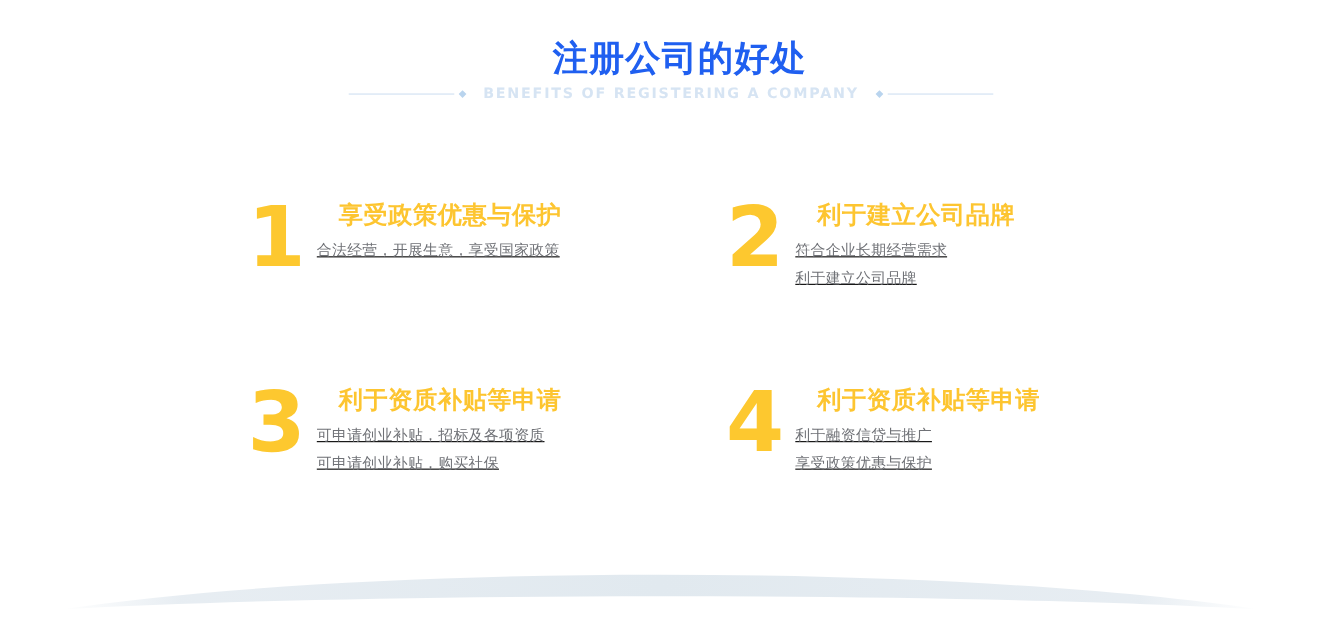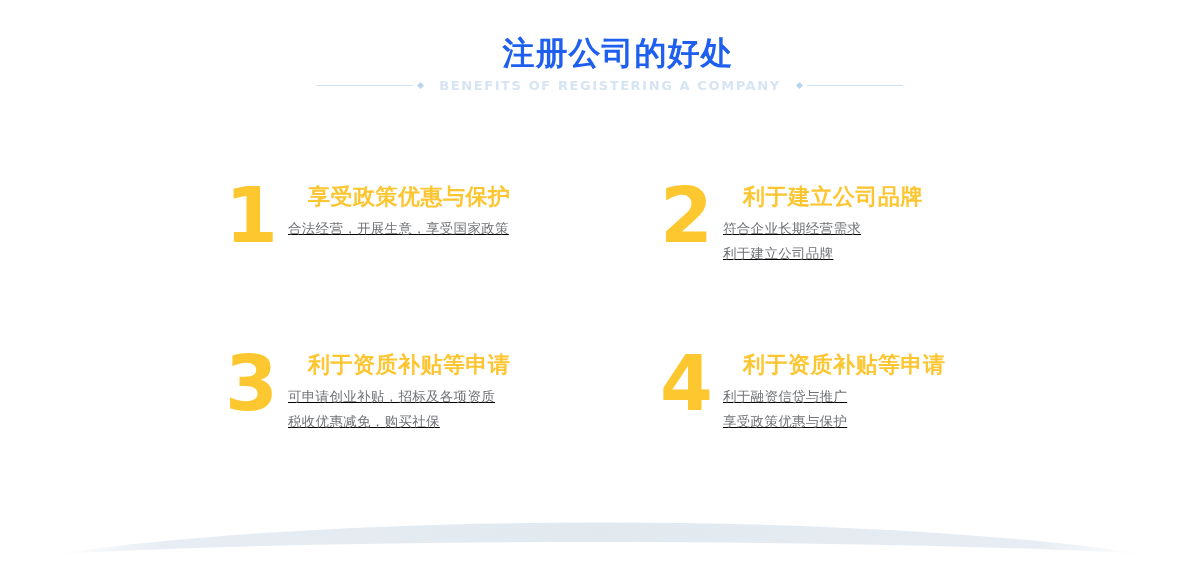--- a/index.html
+++ b/index.html
@@ -205,21 +205,21 @@
         </div>
       </div>
     </div>
 
     <div class="item c1 r2">
       <div class="num">3</div>
       <div class="body-col">
         <div class="item-title">利于资质补贴等申请</div>
         <div class="item-desc">
           <div class="ln">可申请创业补贴，招标及各项资质</div>
-          <div class="ln">税收优惠减免，购买社保</div>
+          <div class="ln">可申请创业补贴，购买社保</div>
         </div>
       </div>
     </div>
 
     <div class="item c2 r2">
       <div class="num">4</div>
       <div class="body-col">
         <div class="item-title">利于资质补贴等申请</div>
         <div class="item-desc">
           <div class="ln">利于融资信贷与推广</div>

